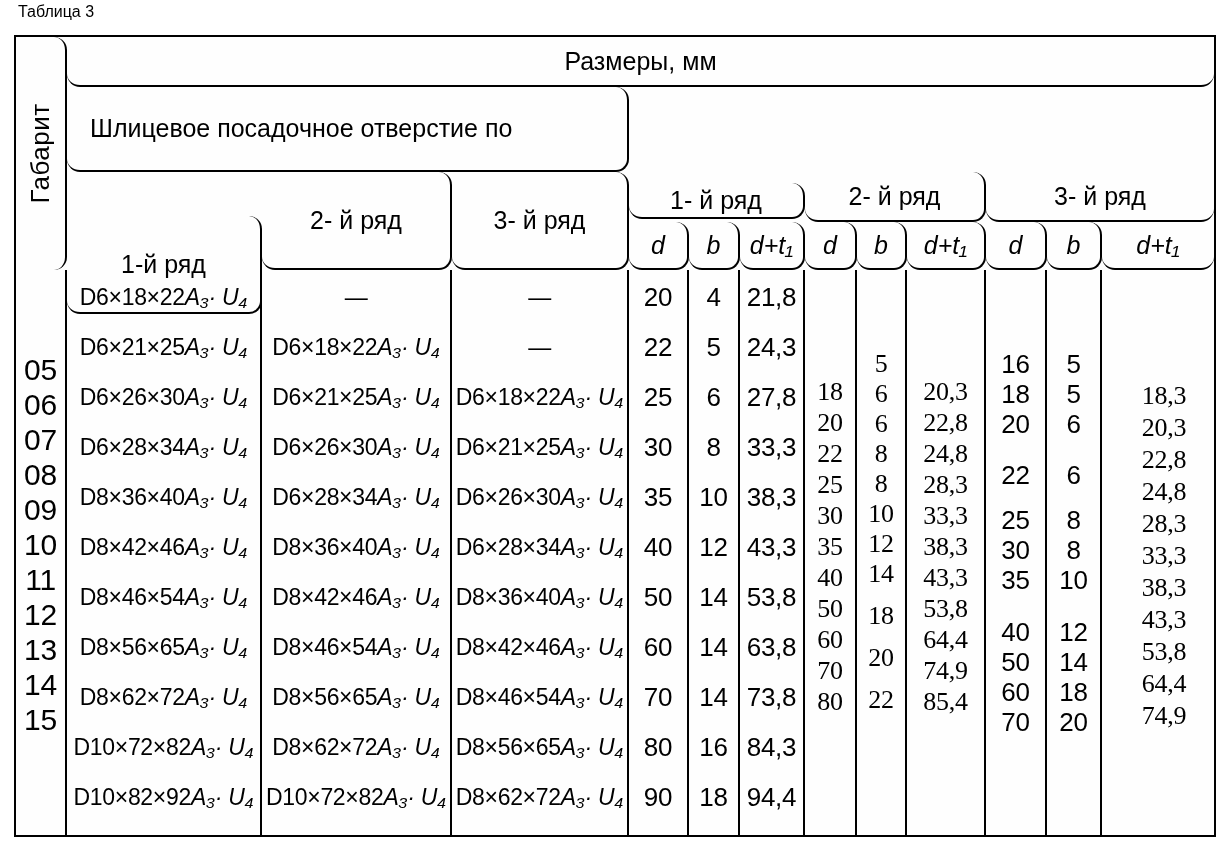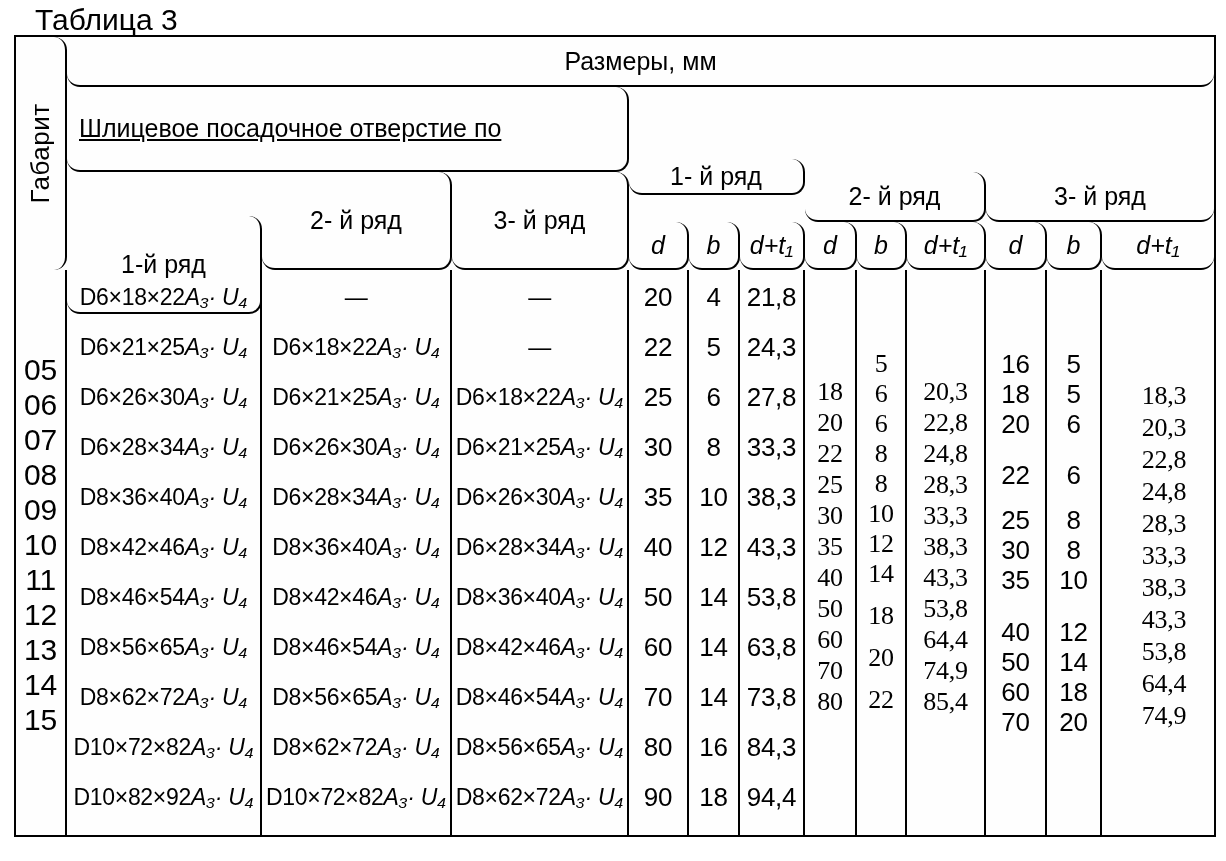--- a/index.html
+++ b/index.html
@@ -1,40 +1,40 @@
 <!DOCTYPE html>
 <html><head>
 <meta charset="utf-8">
 <style>
   html,body{margin:0;padding:0;}
   body{width:1226px;height:861px;background:#ffffff;position:relative;
        font-family:"Liberation Sans",sans-serif;color:#000;}
-  .t-title{position:absolute;left:18px;top:3px;font-size:30px;margin-left:17px;}
+  .t-title{position:absolute;left:18px;top:3px;font-size:16px;}
   .table{position:absolute;left:14px;top:35px;width:1198px;height:798px;
          border:2px solid #000;box-sizing:content-box;background:#fefefe;}
   .cell{position:absolute;box-sizing:border-box;display:flex;
         align-items:center;justify-content:center;font-size:25px;
         white-space:nowrap;overflow:visible;border-radius:13px;}
   .br{border-right:2px solid #000;}
   .bb{border-bottom:2px solid #000;}
   .ital{font-style:italic;}
   .rot{transform:rotate(-90deg);font-size:26px;letter-spacing:0.5px;}
 
   
   .gab-head  {left:0;    top:0;   width:51px; height:233px;}
   .sizes     {left:51px; top:0;   width:1147px;height:50px;}
   .sp-head   {left:51px; top:50px;width:562px;height:85px;
               flex-direction:column;align-items:stretch;justify-content:center;line-height:33px;}
-  .sp-head .l1{padding-left:12px;text-decoration:underline;}
+  .sp-head .l1{padding-left:23px;}
   .sp-head .l2{text-align:center;text-indent:70px;}
   .sm-head   {left:613px;top:50px;width:585px;height:85px;}
   .spr1{left:51px; top:135px;width:195px;height:98px;margin-top:44px;}
   .spr2{left:246px;top:135px;width:190px;height:98px;}
   .spr3{left:436px;top:135px;width:177px;height:98px;}
-  .smr1{left:613px;top:122px;width:176px;height:36px;}
+  .smr1{left:613px;top:146px;width:176px;height:36px;}
   .smr2{left:789px;top:135px;width:181px;height:50px;}
   .smr3{left:970px;top:135px;width:228px;height:50px;}
   .sub{top:185px;height:48px;font-size:25px;}
   .sd1{left:613px;width:60px;} .sb1{left:673px;width:51px;} .sdt1{left:724px;width:65px;}
   .sd2{left:789px;width:52px;} .sb2{left:841px;width:50px;} .sdt2{left:891px;width:79px;}
   .sd3{left:970px;width:61px;} .sb3{left:1031px;width:55px;}.sdt3{left:1086px;width:112px;}
 
   
   .dcell{position:absolute;top:233px;height:565px;box-sizing:border-box;display:block;}
   .gabd {left:0;    width:51px; padding-top:82px;}

